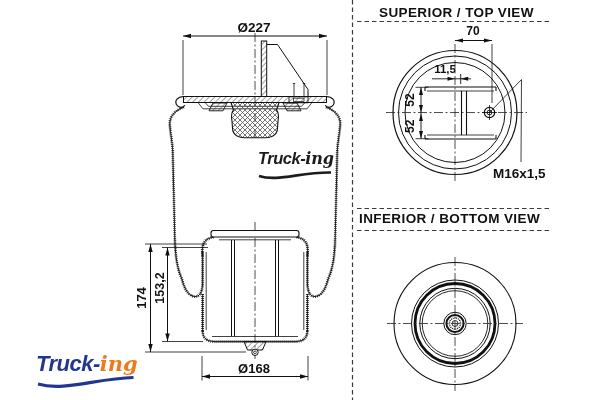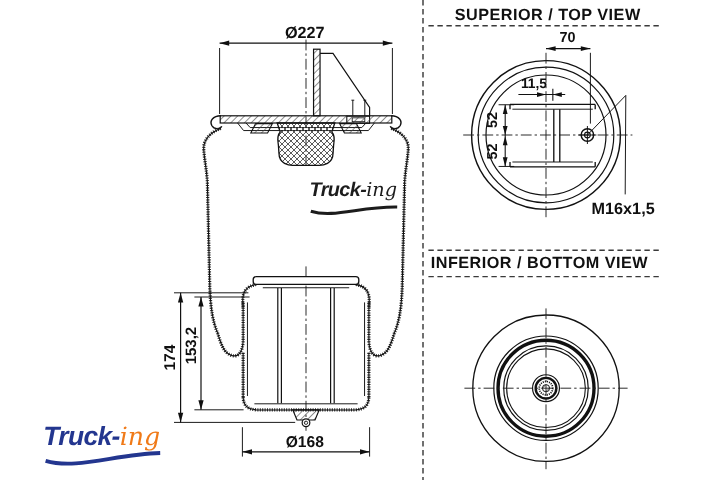--- a/index.html
+++ b/index.html
@@ -4,21 +4,21 @@
 <style>
   html,body{margin:0;padding:0;background:#e8e8e8;}
   .stage{position:relative;width:600px;height:400px;background:#ffffff;overflow:hidden;
          font-family:"Liberation Sans",sans-serif;}
   .stage svg{position:absolute;left:0;top:0;}
   .panel-title{position:absolute;font-weight:bold;color:#101010;letter-spacing:.4px;
                font-size:13.5px;white-space:nowrap;}
   .dim{font-family:"Liberation Sans",sans-serif;font-weight:bold;fill:#101010;}
   .logo{position:absolute;white-space:nowrap;line-height:1;}
   .logo .b{font-weight:bold;letter-spacing:-.5px;font-style:italic;}
-  .logo .s{font-family:"DejaVu Serif",serif;font-style:italic;font-weight:normal;}
+  .logo .s{font-family:"DejaVu Serif",serif;font-style:italic;font-weight:bold;}
   .logo-mid .b{font-size:16.5px;color:#1c1c1c;}
   .logo-mid .s{font-size:16px;color:#1c1c1c;}
   .logo-bl .b{font-size:22px;color:#23368f;}
   .logo-bl .s{font-size:21px;color:#f07a18;}
   .cl{stroke:#222;stroke-width:.8;fill:none;stroke-dasharray:9 2.5 2 2.5;}
   .ln{stroke:#111;fill:none;}
   .thin{stroke:#111;stroke-width:.8;fill:none;}
   .dash{stroke:#3a3a3a;stroke-width:1.2;fill:none;stroke-dasharray:4.5 3;}
   .tex{stroke:#2b2b2b;stroke-width:2.7;fill:none;stroke-dasharray:.9 1.1;}
   .core{stroke:#111;stroke-width:.9;fill:none;}

